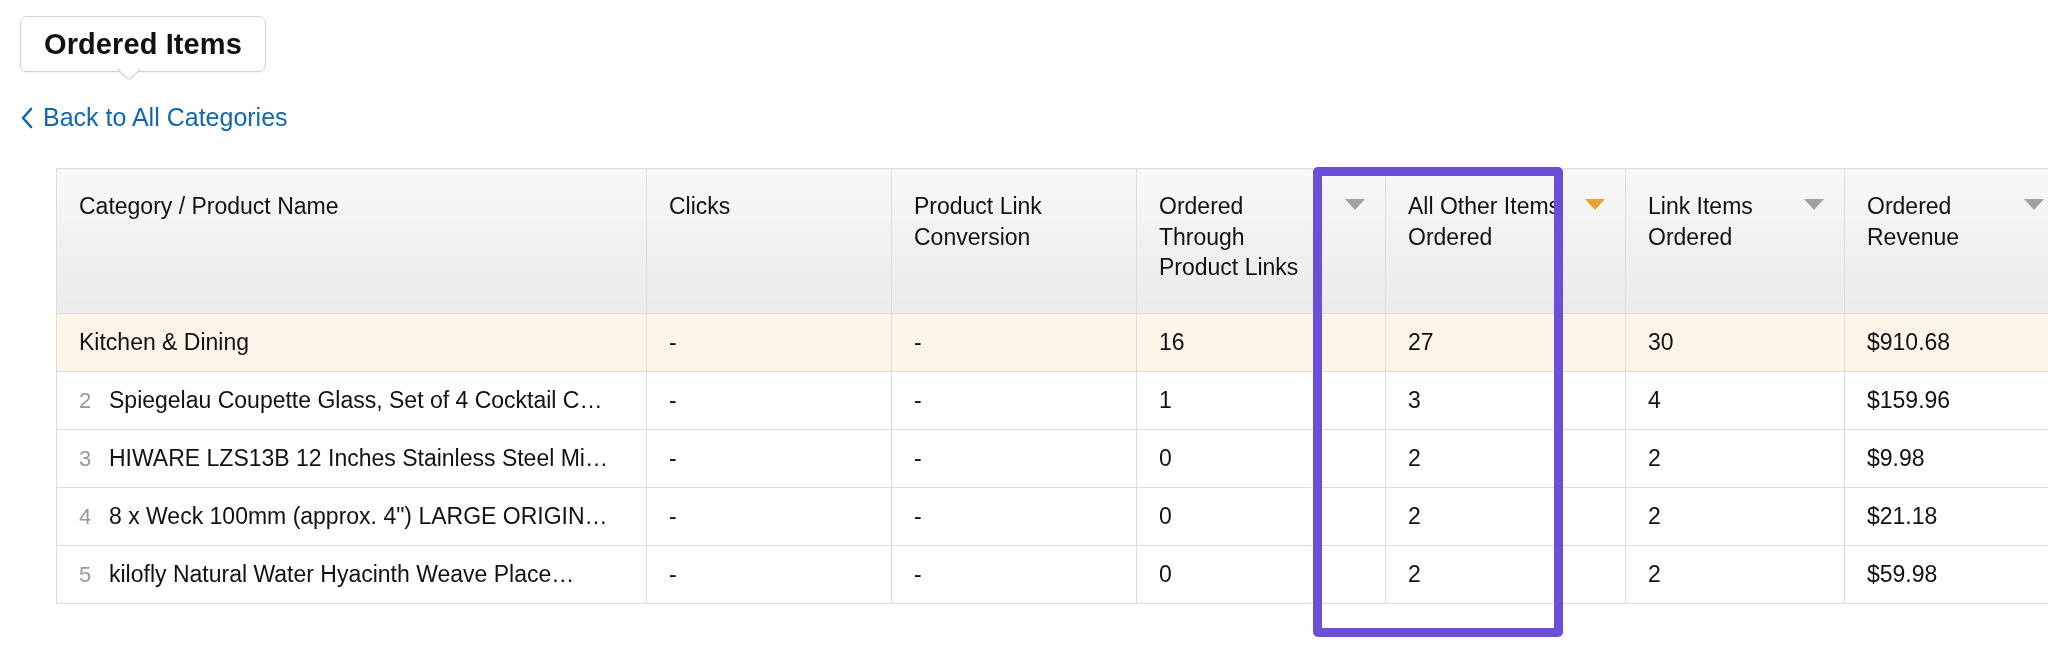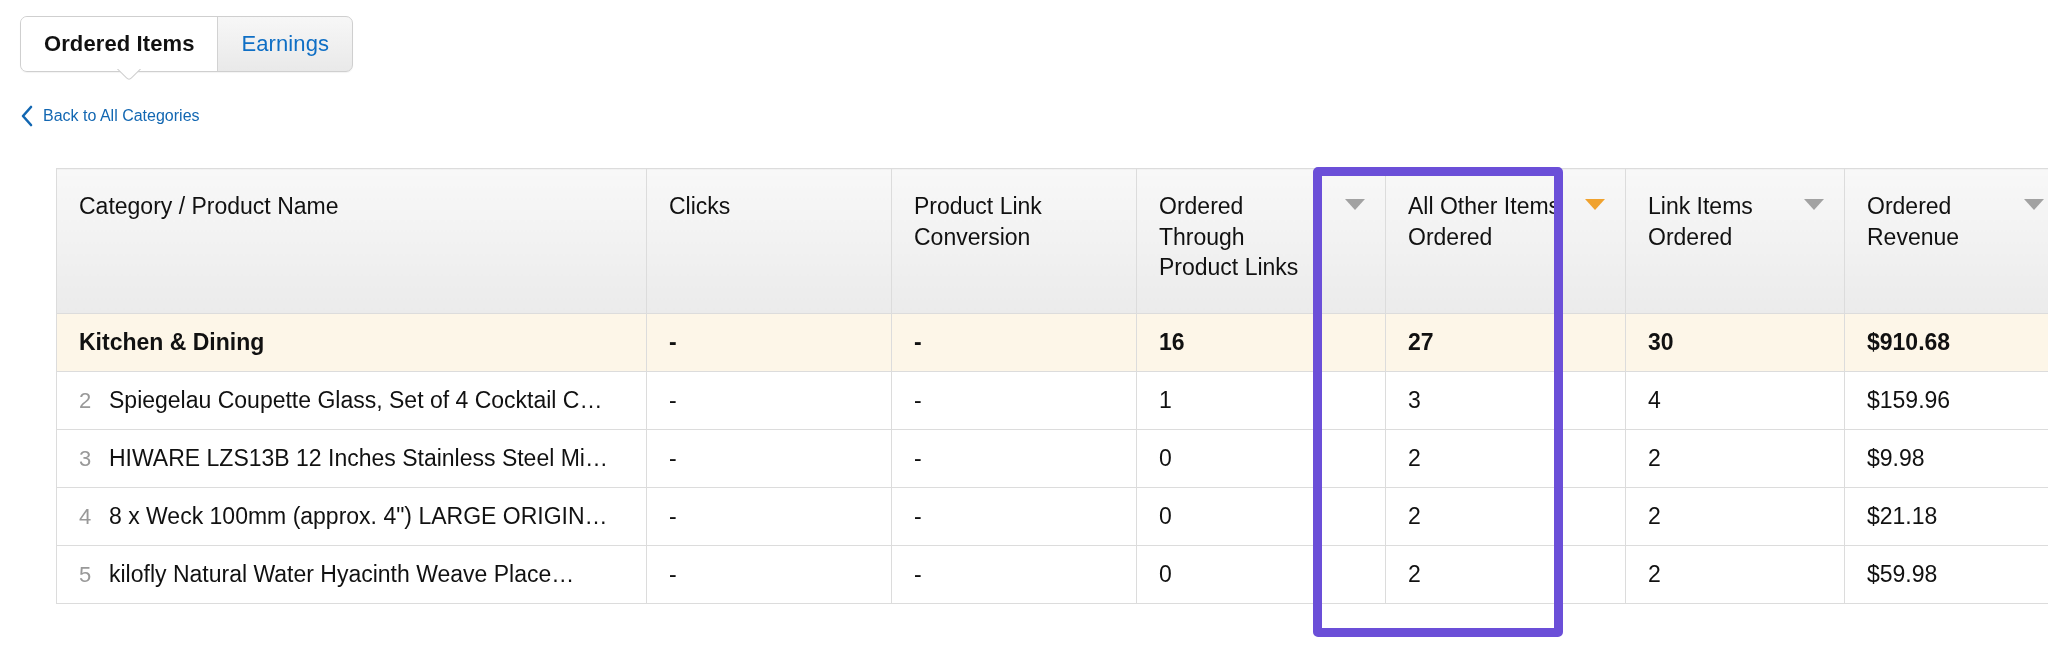--- a/index.html
+++ b/index.html
@@ -38,21 +38,21 @@
     border-radius: 7px;
     background: #eeeeee;
     background: linear-gradient(to bottom, #f7f7f7 0%, #e9e9e9 100%);
     box-shadow: 0 1px 1px rgba(0,0,0,0.05);
     overflow: hidden;
   }
   .tab {
     display: flex;
     align-items: center;
     padding: 0 23px;
-    font-size: 22px;
+    font-size: 29px;
     line-height: 1;
     color: #0f6fc5;
     white-space: nowrap;
     border-right: 1px solid #d2d2d2;
     cursor: pointer;
     letter-spacing: .1px;
   }
   .tab:last-child { border-right: none; }
   .tab.active {
     background: #ffffff;
@@ -83,21 +83,21 @@
   }
 
   
   .back-link {
     position: absolute;
     left: 20px;
     top: 105px;
     display: flex;
     align-items: center;
     gap: 9px;
-    font-size: 16px;
+    font-size: 25px;
     color: #1267b2;
     cursor: pointer;
     line-height: 1;
   }
   .back-chevron {
     display: inline-block;
     width: 14px;
     height: 22px;
     position: relative;
     flex: 0 0 auto;
@@ -158,21 +158,20 @@
   table.report tbody td {
     height: 57px;
     padding: 0 22px;
     vertical-align: middle;
     line-height: 1.2;
     white-space: nowrap;
     overflow: hidden;
   }
   tr.summary-row td {
     background: #fdf6e8;
-    font-weight: bold;
   }
   tr.product-row td {
     background: #ffffff;
   }
   .rank {
     display: inline-block;
     width: 30px;
     color: #999999;
     font-size: 22px;
   }
@@ -209,23 +208,20 @@
 </style>
 </head>
 <body>
 
 <div class="page">
 
   <div class="tabs-wrap">
     <div class="tabs">
       <div class="tab active">
         <span>Ordered Items</span>
-      </div>
-      <div class="tab">
-        <span>Earnings</span>
       </div>
     </div>
   </div>
   <div class="tab-pointer"></div>
 
   <div class="back-link">
     <span class="back-chevron">
       <svg width="14" height="22" viewBox="0 0 14 22" aria-hidden="true">
         <polyline points="11,2 3,11 11,20" fill="none" stroke="#1267b2" stroke-width="2.6" stroke-linecap="round" stroke-linejoin="round"></polyline>
       </svg>

